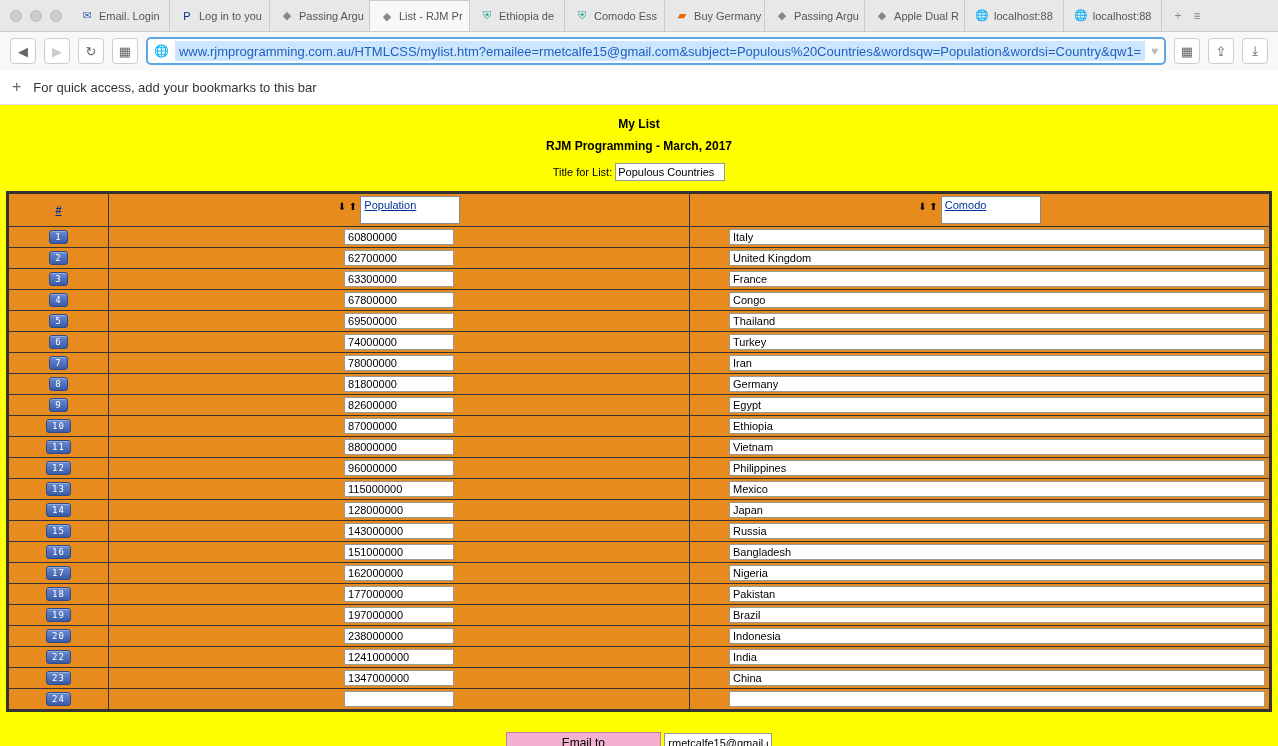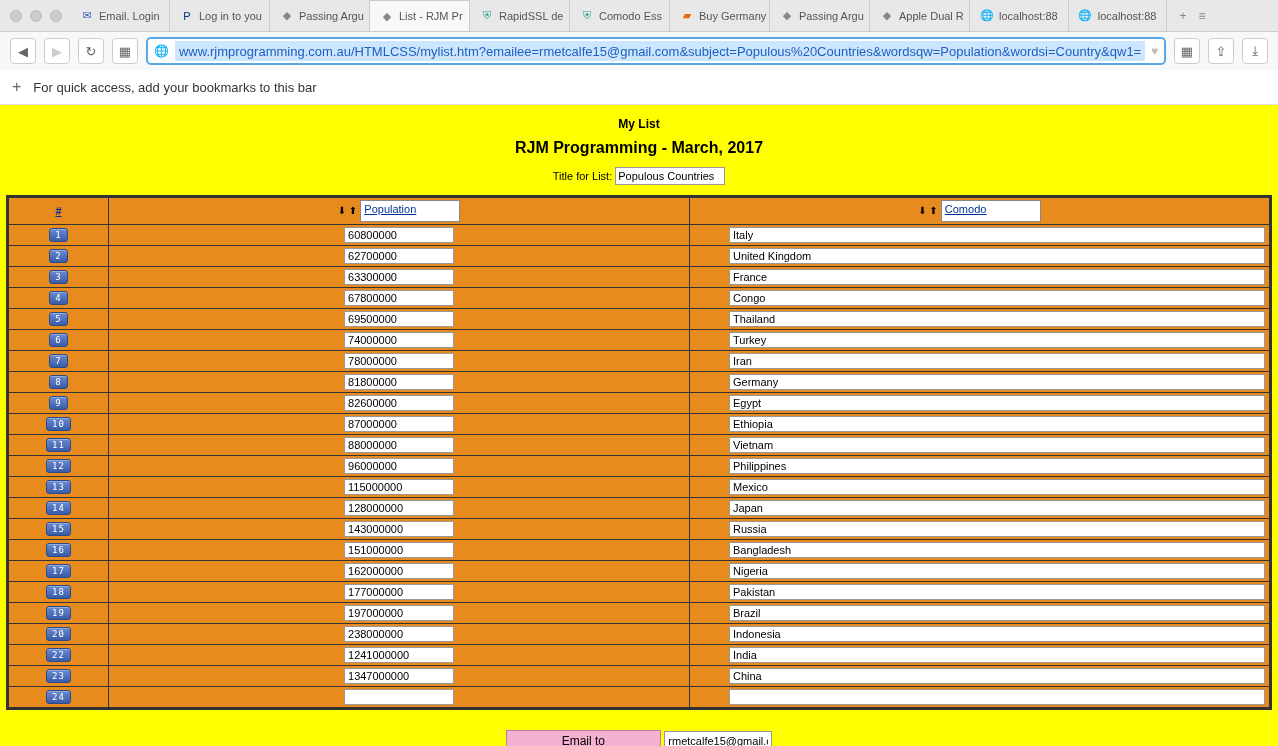--- a/index.html
+++ b/index.html
@@ -137,21 +137,21 @@
 }
 .page-title {
   text-align: center;
   font-weight: bold;
   font-size: 12px;
   padding: 4px 0;
 }
 .page-subtitle {
   text-align: center;
   font-weight: bold;
-  font-size: 16px;
+  font-size: 12px;
   padding: 4px 0 10px 0;
 }
 .title-row {
   text-align: center;
   font-size: 11px;
   margin-bottom: 10px;
 }
 .title-row input {
   width: 110px;
   height: 18px;
@@ -187,21 +187,21 @@
 }
 .sort-arrows {
   display: inline-block;
   font-size: 10px;
   vertical-align: middle;
 }
 .header-input {
   display: inline-block;
   background: #fff;
   border: 1px solid #888;
-  height: 22px;
+  height: 28px;
   line-height: 16px;
   padding: 0 3px;
   font-size: 11px;
   min-width: 100px;
   text-align: left;
   color: #003399;
   text-decoration: underline;
 }
 .row-num {
   display: inline-block;
@@ -278,21 +278,21 @@
     <div class="tab">
       <span class="tab-icon" style="color: rgb(136, 136, 136);">◆</span>
       <span>Passing Argu</span>
     </div>
     <div class="tab active">
       <span class="tab-icon" style="color: rgb(136, 136, 136);">◆</span>
       <span>List - RJM Pr</span>
     </div>
     <div class="tab">
       <span class="tab-icon" style="color: rgb(51, 170, 153);">⛨</span>
-      <span>RapidSSL de</span>
+      <span>Ethiopia de</span>
     </div>
     <div class="tab">
       <span class="tab-icon" style="color: rgb(51, 170, 153);">⛨</span>
       <span>Comodo Ess</span>
     </div>
     <div class="tab">
       <span class="tab-icon" style="color: rgb(238, 102, 0);">▰</span>
       <span>Buy Germany</span>
     </div>
     <div class="tab">

